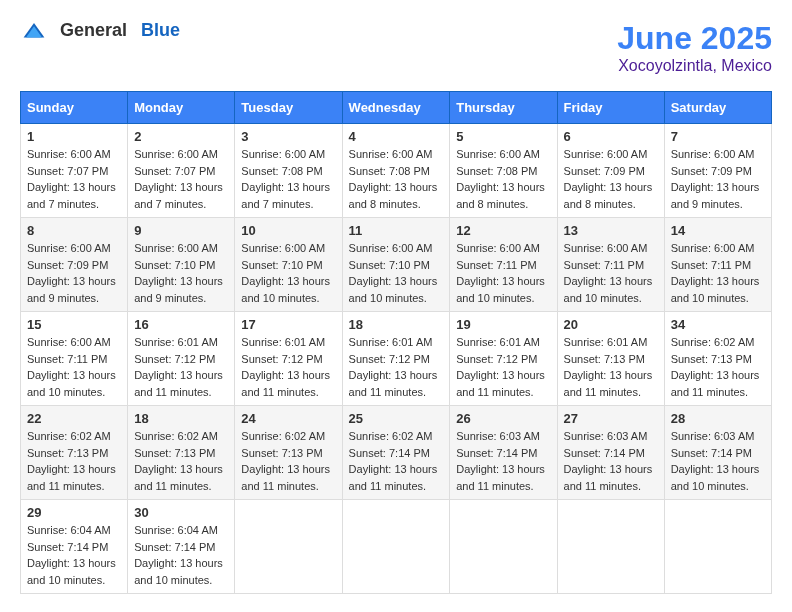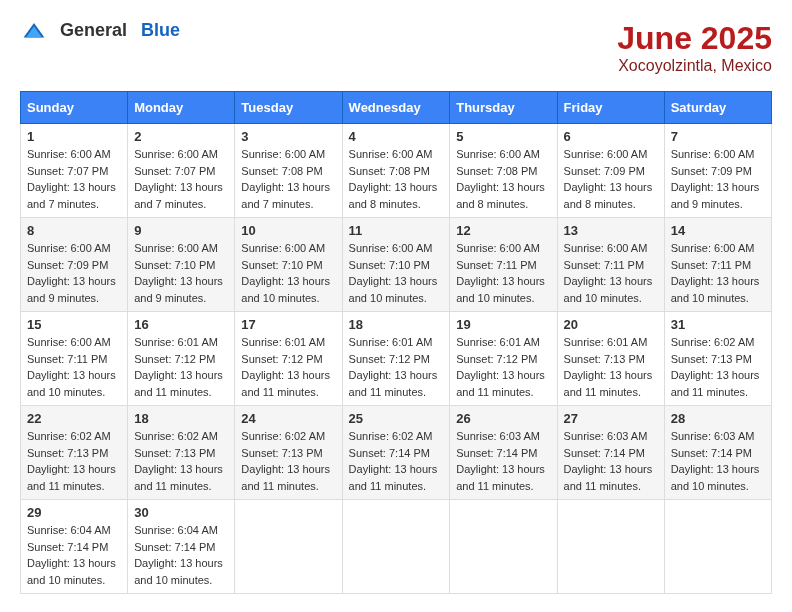--- a/index.html
+++ b/index.html
@@ -25,26 +25,26 @@
       width: 24px;
       height: 20px;
       margin-left: 2px;
     }
     .title-block {
       text-align: right;
     }
     .title-block h1 {
       font-size: 32px;
       font-weight: bold;
-      color: #b91c1c;
+      color: #3b82f6;
     }
     .title-block h2 {
       font-size: 16px;
       font-weight: normal;
-      color: #7f1d1d;
+      color: #4c1d95;
     }
     .calendar {
       width: 100%;
       border-collapse: collapse;
       border: 1px solid #ccc;
     }
     .calendar thead tr th {
       background-color: #3b82f6;
       color: #fff;
       font-size: 13px;
@@ -270,21 +270,21 @@
       </td>
         <td>
         <span class="day-number">20</span>
         <div class="day-info">
           <span>Sunrise: 6:01 AM</span><br>
           <span>Sunset: 7:13 PM</span><br>
           <span>Daylight: 13 hours and 11 minutes.</span>
         </div>
       </td>
         <td>
-        <span class="day-number">31</span>
+        <span class="day-number">34</span>
         <div class="day-info">
           <span>Sunrise: 6:02 AM</span><br>
           <span>Sunset: 7:13 PM</span><br>
           <span>Daylight: 13 hours and 11 minutes.</span>
         </div>
       </td>
       </tr>
       <tr>
         <td>
         <span class="day-number">22</span>

